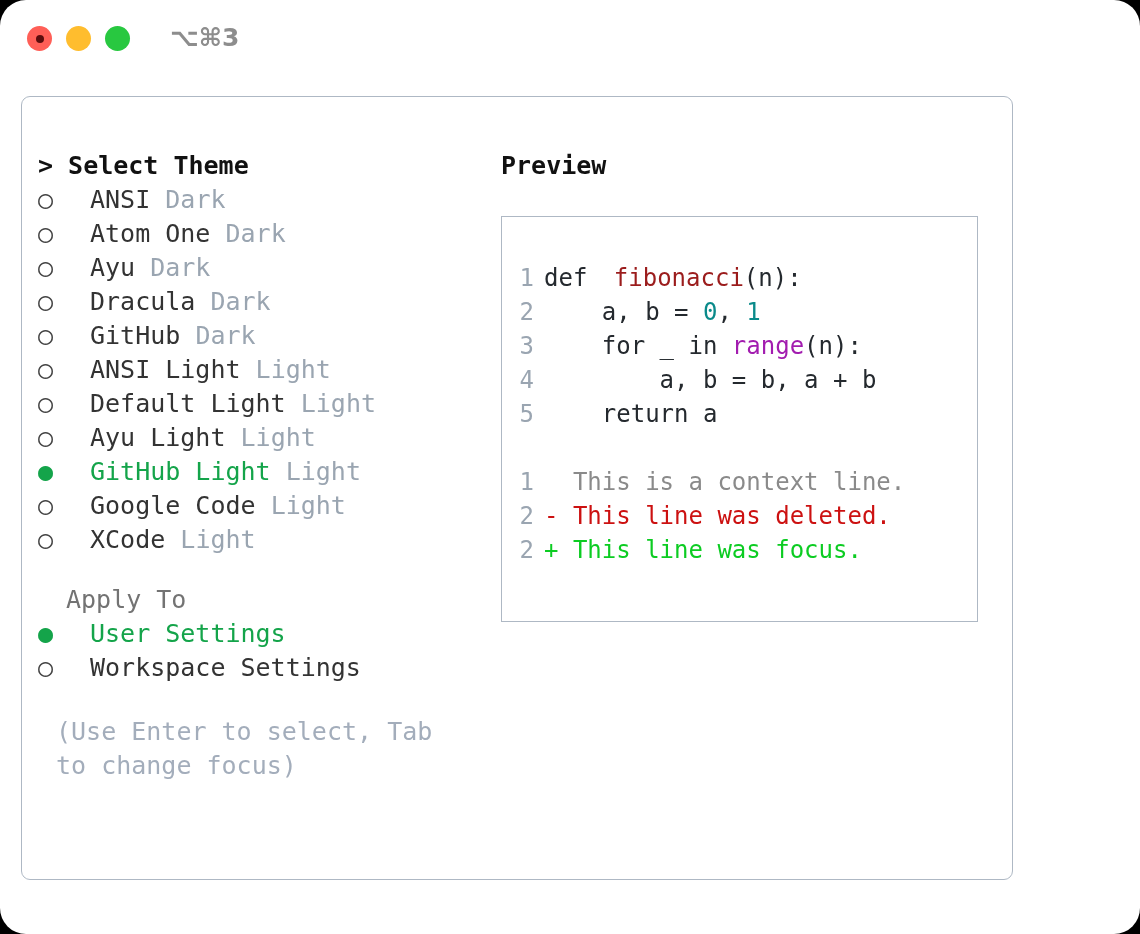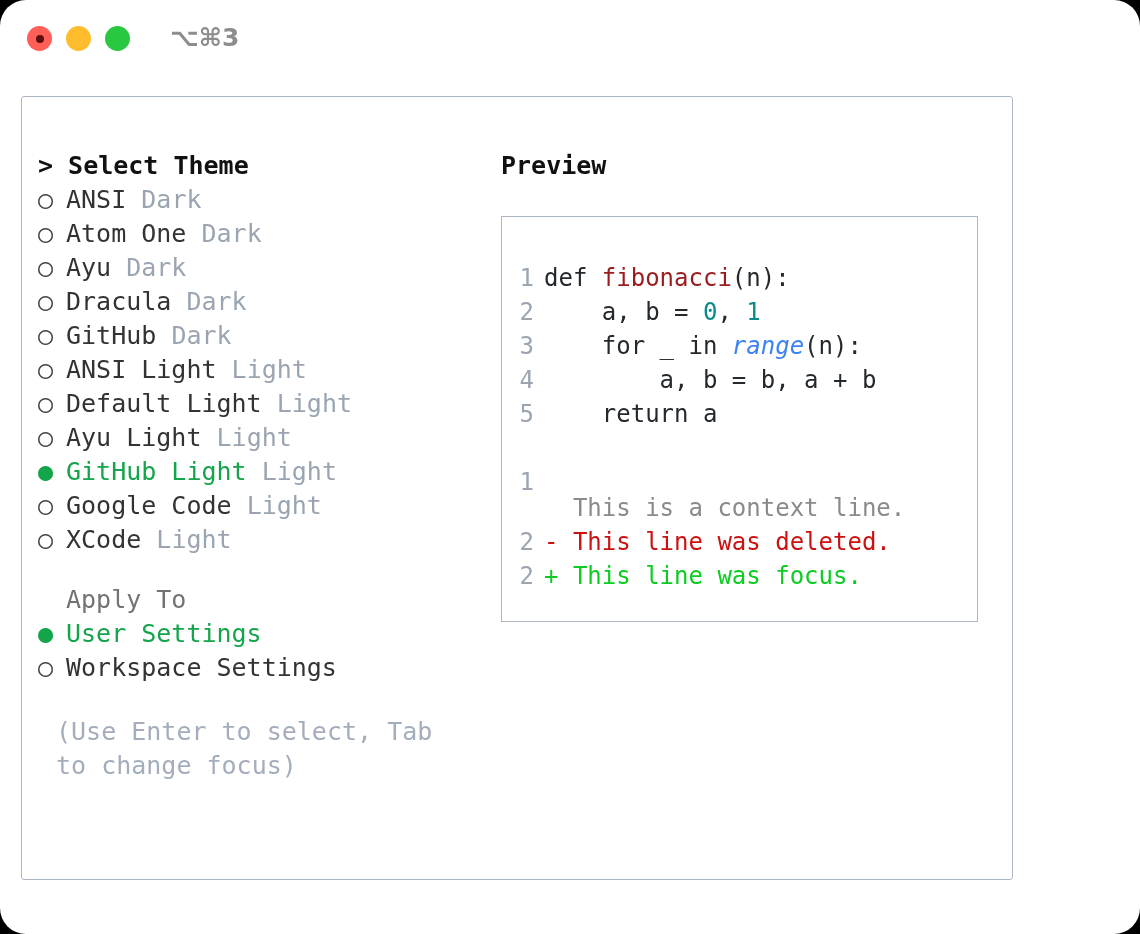--- a/index.html
+++ b/index.html
@@ -70,21 +70,21 @@
   }
 
   
   .panel {
     position: absolute;
     left: 21px;
     top: 96px;
     width: 992px;
     height: 784px;
     border: 1.6px solid #aeb8c4;
-    border-radius: 3px;
+    border-radius: 9px;
     box-sizing: border-box;
     background: #ffffff;
   }
 
   .columns {
     position: absolute;
     left: 0; top: 0;
     width: 100%; height: 100%;
   }
 
@@ -116,21 +116,21 @@
     font-size: 25px;
     line-height: 34px;
     white-space: pre;
     color: #333333;
   }
   .opt .marker {
     display: inline-block;
     width: 28px;
     color: #444444;
   }
-  .opt .label { color: #333333; }
+  .opt .label { color: #333333; margin-left: 24px; }
   .opt .tag {
     color: #9aa5b1;
   }
   .opt.selected .marker { color: #14a44a; }
   .opt.selected .label  { color: #14a44a; }
 
   .spacer-sm { height: 26px; }
   .spacer-md { height: 30px; }
 
   .hint {
@@ -179,25 +179,25 @@
     color: #9aa5b1;
     padding-right: 10px;
     box-sizing: border-box;
   }
   .code-text {
     color: #24292e;
     white-space: pre;
   }
   .blank-line { height: 34px; }
 
-  .tok-fn  { color: #9b1c1c; }
+  .tok-fn  { color: #9b1c1c; margin-left: 12px; }
   .tok-num { color: #0a8a8a; }
-  .tok-bi  { color: #3b82f6; font-style: italic; }
-
-  .diff-ctx { color: #8a8a8a; margin-top: 26px; }
+  .tok-bi  { color: #a21caf; }
+
+  .diff-ctx { color: #8a8a8a; }
   .diff-del { color: #cc1111; }
   .diff-add { color: #0ccc22; }
 </style>
 </head>
 <body>
 
 <div class="window">
 
   <div class="titlebar">
     <div class="traffic">

